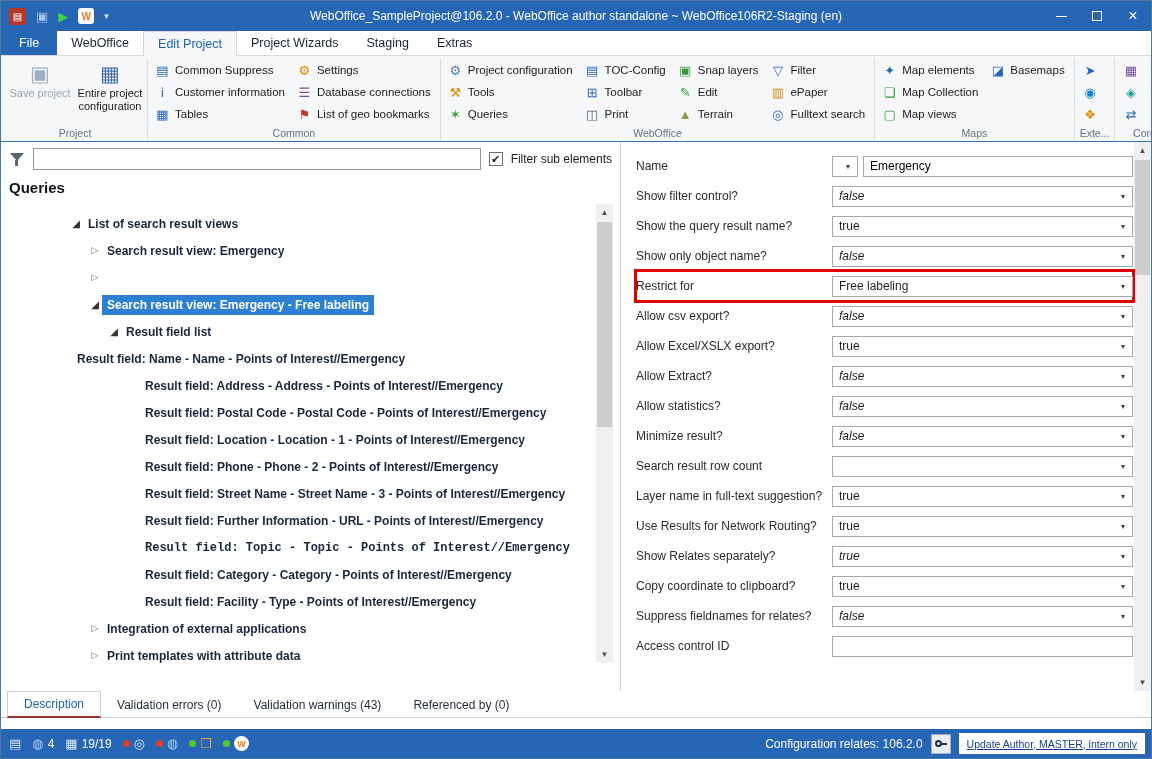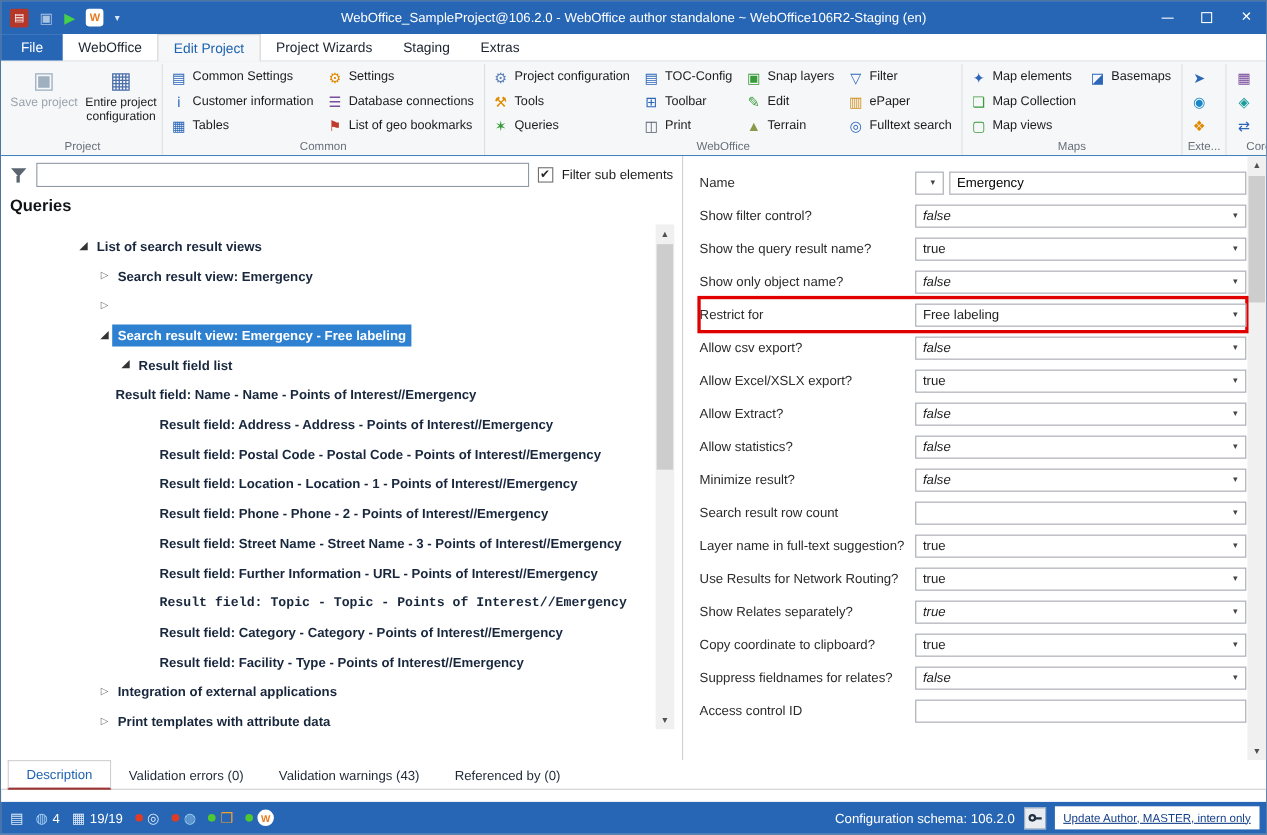--- a/index.html
+++ b/index.html
@@ -158,21 +158,21 @@
             <span class="blabel">Entire project configuration</span>
           </div>
         </div>
         <div class="rlabel">Project</div>
       </div>
       <div class="rgroup">
         <div class="rcontent">
           <div class="rcol">
             <div class="sitem">
               <span class="sicon" style="color: rgb(43, 102, 184);">▤</span>
-              <span class="slabel">Common Settings</span>
+              <span class="slabel">Common Suppress</span>
             </div>
             <div class="sitem">
               <span class="sicon" style="color: rgb(43, 102, 184);">ℹ</span>
               <span class="slabel">Customer information</span>
             </div>
             <div class="sitem">
               <span class="sicon" style="color: rgb(43, 102, 184);">▦</span>
               <span class="slabel">Tables</span>
             </div>
           </div>
@@ -346,21 +346,21 @@
             <span class="texp collapsed">▷</span>
           </div>
           <div class="trow selected" style="padding-left: 87px;">
             <span class="texp expanded">◢</span>
             <span class="tlabel">Search result view: Emergency - Free labeling</span>
           </div>
           <div class="trow" style="padding-left: 106px;">
             <span class="texp expanded">◢</span>
             <span class="tlabel">Result field list</span>
           </div>
-          <div class="trow" style="padding-left: 85px;">
+          <div class="trow" style="padding-left: 57px;">
             <span class="texp leaf"></span>
             <span class="tlabel">Result field: Name - Name - Points of Interest//Emergency</span>
           </div>
           <div class="trow" style="padding-left: 125px;">
             <span class="texp leaf"></span>
             <span class="tlabel">Result field: Address - Address - Points of Interest//Emergency</span>
           </div>
           <div class="trow" style="padding-left: 125px;">
             <span class="texp leaf"></span>
             <span class="tlabel">Result field: Postal Code - Postal Code - Points of Interest//Emergency</span>
@@ -600,21 +600,21 @@
         <span class="sitem2">
           <span class="led" style="background: rgb(79, 200, 50);"></span>
           <span class="sglyph" style="color: rgb(240, 160, 48);">❒</span>
         </span>
         <span class="sitem2">
           <span class="led" style="background: rgb(79, 200, 50);"></span>
           <span class="wosb">W</span>
         </span>
       </div>
     <div class="sright">
-      <span class="schema">Configuration schema: 106.2.0</span>
+      <span class="schema">Configuration relates: 106.2.0</span>
       <span class="keybtn">
           <span class="keyring"></span>
           <span class="keystem"></span>
         </span>
       <span class="badge">Update Author, MASTER, intern only</span>
     </div>
   </div>
 
 </div>
 

